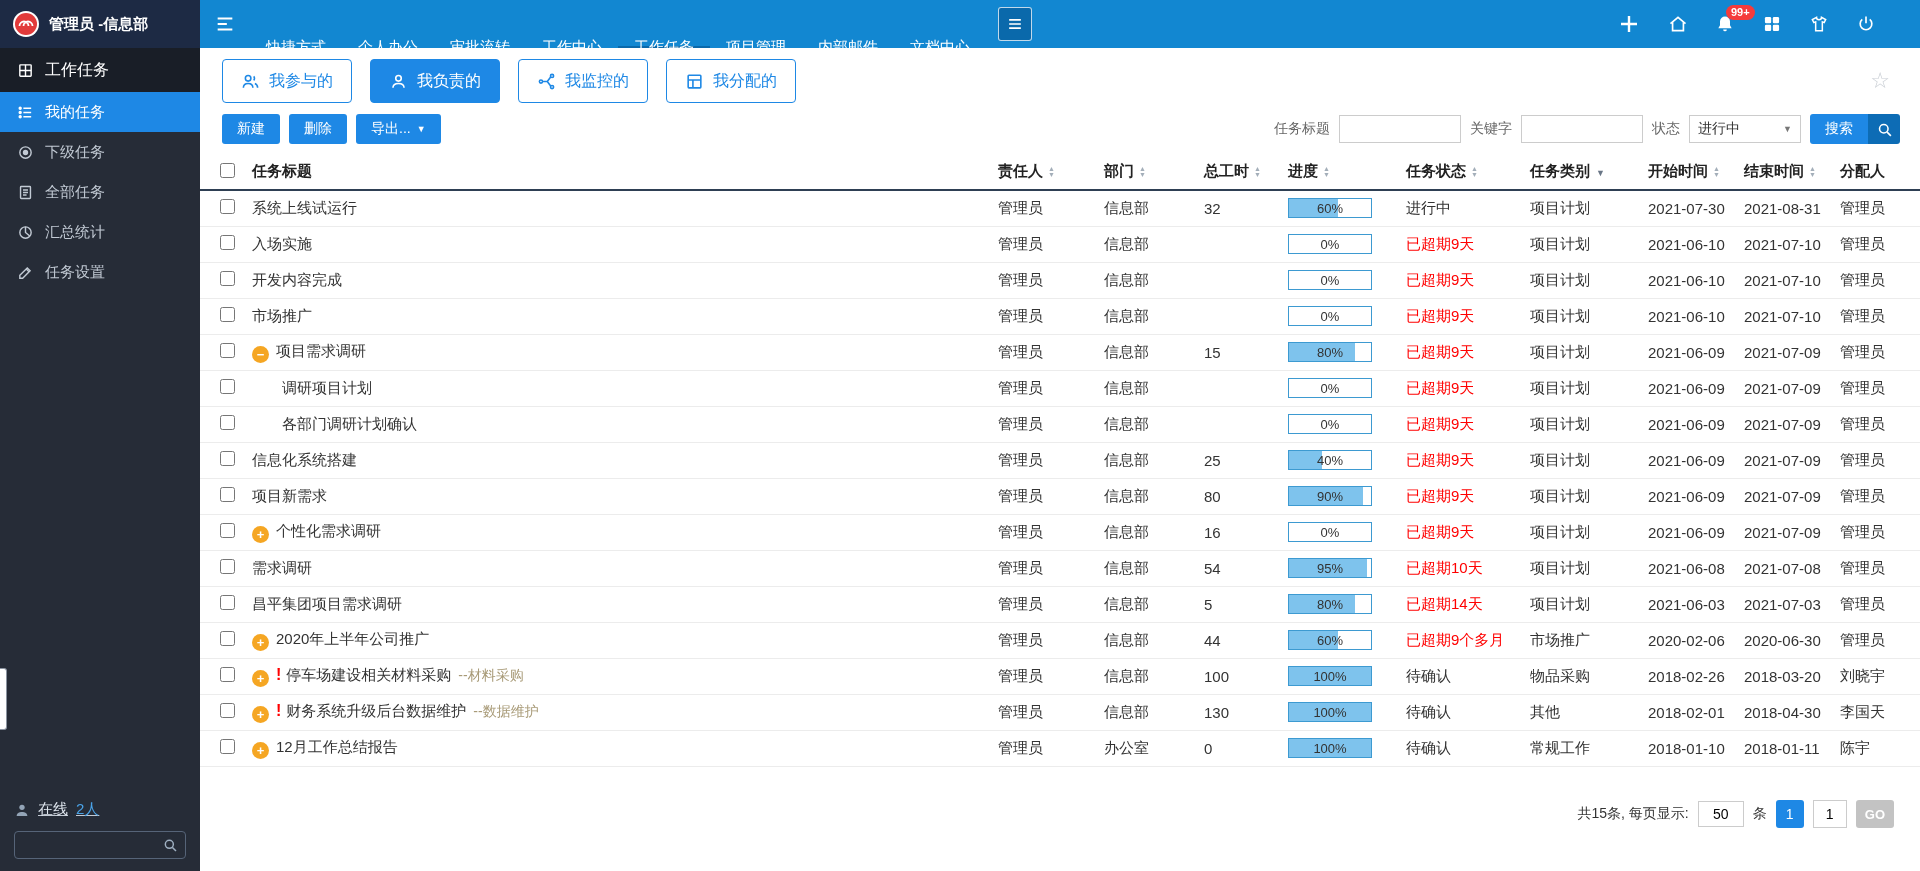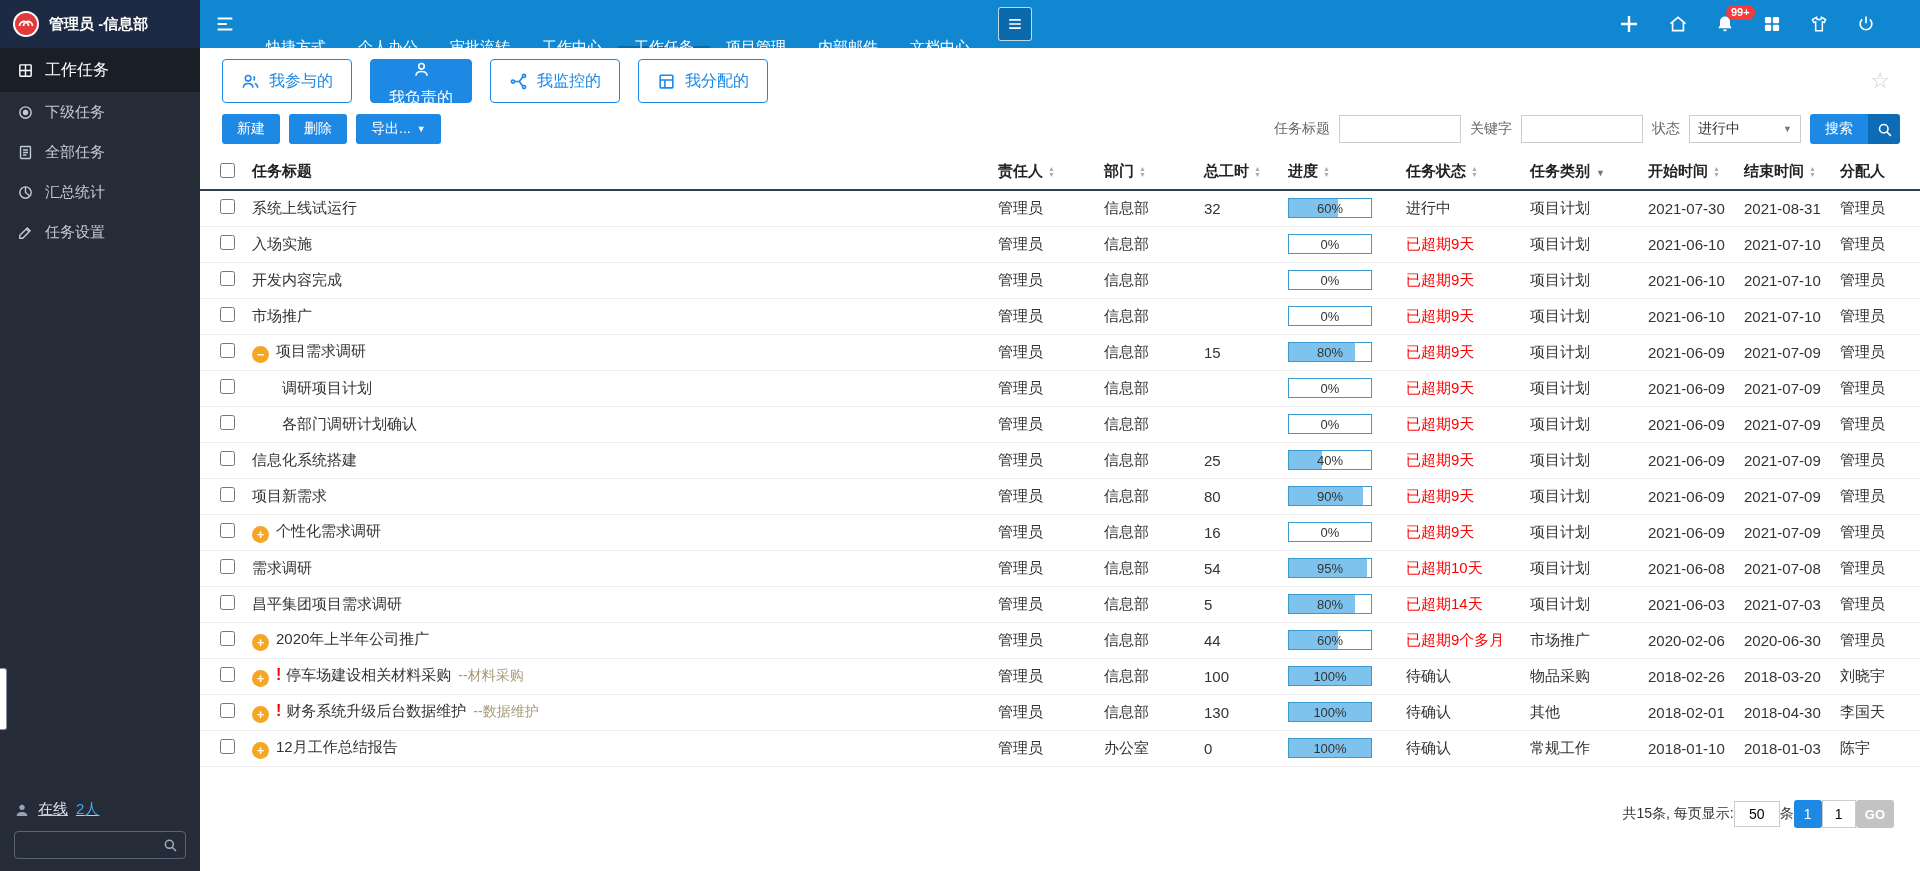--- a/index.html
+++ b/index.html
@@ -45,21 +45,21 @@
                      color:#dfe6ee; padding:0 30px 0 10px; font-size:13px; outline:none; }
   .sb-search .icn { position:absolute; right:8px; top:6px; width:16px; height:16px; color:#9fb0c2; }
   .resize-handle { position:absolute; left:0; top:668px; width:7px; height:62px; background:#fff;
                    border:1px solid #8a93a0; border-left:none; border-radius:0 3px 3px 0; }
 
   
   .main { margin-left:200px; height:823px; background:#fff; position:relative;border-radius:12px; }
   .tabs-row { display:flex; align-items:center; gap:18px; padding:11px 30px 9px 22px; }
   .vtab { height:44px; border:1px solid #1e88e5; border-radius:4px; color:#1e88e5; background:#fff;
           display:flex; align-items:center; gap:9px; font-size:16px; padding:0 18px; cursor:pointer; }
-  .vtab.active { background:#1e88e5; color:#fff;flex-direction:column; }
+  .vtab.active { background:#1e88e5; color:#fff; }
   .vtab .icn { width:19px; height:19px; }
   .fav-star { margin-left:auto; color:#c9ced4; font-size:22px; cursor:pointer; line-height:1; }
 
   .toolbar { display:flex; align-items:center; gap:9px; padding:2px 20px 10px 22px; }
   .btn { background:#1e88e5; color:#fff; border:none; height:30px; padding:0 15px; border-radius:3px;
          font-size:14px; cursor:pointer; display:flex; align-items:center; gap:6px;
          font-family:"Liberation Sans",sans-serif; }
   .caret { font-size:9px; }
   .filters { margin-left:auto; display:flex; align-items:center; gap:9px; font-size:14px; color:#666; }
   .filters input { width:122px; height:28px; border:1px solid #ccc; padding:0 6px; font-size:14px; outline:none; }
@@ -93,21 +93,21 @@
   .title-text { cursor:pointer; }
   .suffix { color:#a89a77; margin-left:7px; font-size:14px; }
   .pbar { width:84px; height:20px; border:1px solid #3d9ad1; background:#fff; position:relative; }
   .pfill { height:100%; background:#7ec3ed; }
   .ptext { position:absolute; inset:0; display:flex; align-items:center; justify-content:center;
            font-size:13px; color:#333; }
   .red { color:#f00; }
   input[type=checkbox] { width:15px; height:15px; cursor:pointer; }
 
   
-  .pagination { display:flex; align-items:center; justify-content:flex-end; 
+  .pagination { display:flex; align-items:center; justify-content:flex-end; gap:9px;
                 padding:12px 26px 0 0; font-size:14px; color:#333;margin-left:44px; }
   .pg-size { width:46px; height:26px; border:1px solid #ccc; text-align:center; font-size:14px; outline:none; }
   .pg-cur { width:28px; height:28px; background:#1e88e5; color:#fff; display:flex; align-items:center;
             justify-content:center; border-radius:3px; cursor:pointer; }
   .pg-jump { width:34px; height:28px; border:1px solid #ccc; text-align:center; font-size:14px; outline:none; }
   .pg-go { height:28px; padding:0 9px; background:#c3c3c3; color:#fff; display:flex; align-items:center;
            border-radius:3px; font-size:13px; font-weight:bold; cursor:pointer; }
 </style>
 </head>
 <body>
@@ -192,20 +192,31 @@
   <div class="sb-header">
     <span class="icn">
         <svg viewBox="0 0 24 24" fill="none" stroke="currentColor" stroke-width="2">
           <rect x="4" y="4" width="16" height="16" rx="1"></rect>
           <path d="M4 12h16M12 4v16"></path>
         </svg>
       </span>
     <span>工作任务</span>
   </div>
   <div>
+      <div class="sb-item active">
+        <span class="icn">
+          <svg viewBox="0 0 24 24" fill="none" stroke="currentColor" stroke-width="2">
+            <path d="M9 6h11M9 12h11M9 18h11"></path>
+            <circle cx="4.5" cy="6" r="1.4" fill="currentColor"></circle>
+            <circle cx="4.5" cy="12" r="1.4" fill="currentColor"></circle>
+            <circle cx="4.5" cy="18" r="1.4" fill="currentColor"></circle>
+          </svg>
+        </span>
+        <span>我的任务</span>
+      </div>
       <div class="sb-item">
         <span class="icn">
           <svg viewBox="0 0 24 24" fill="none" stroke="currentColor" stroke-width="2">
             <circle cx="12" cy="12" r="8"></circle>
             <circle cx="12" cy="12" r="2.8" fill="currentColor"></circle>
           </svg>
         </span>
         <span>下级任务</span>
       </div>
       <div class="sb-item">
@@ -652,21 +663,21 @@
             <td class="c4">0</td>
             <td class="c5">
               <div class="pbar">
                 <div class="pfill" style="width: 100%;"></div>
                 <span class="ptext">100%</span>
               </div>
             </td>
             <td class="c6"><span>待确认</span></td>
             <td class="c7">常规工作</td>
             <td class="c8">2018-01-10</td>
-            <td class="c9">2018-01-03</td>
+            <td class="c9">2018-01-11</td>
             <td class="c10">陈宇</td>
           </tr>
         </tbody>
     </table>
   </div>
 
   <div class="pagination">
     <span>共15条, 每页显示:</span>
     <input class="pg-size" value="50" style="">
     <span>条</span>

